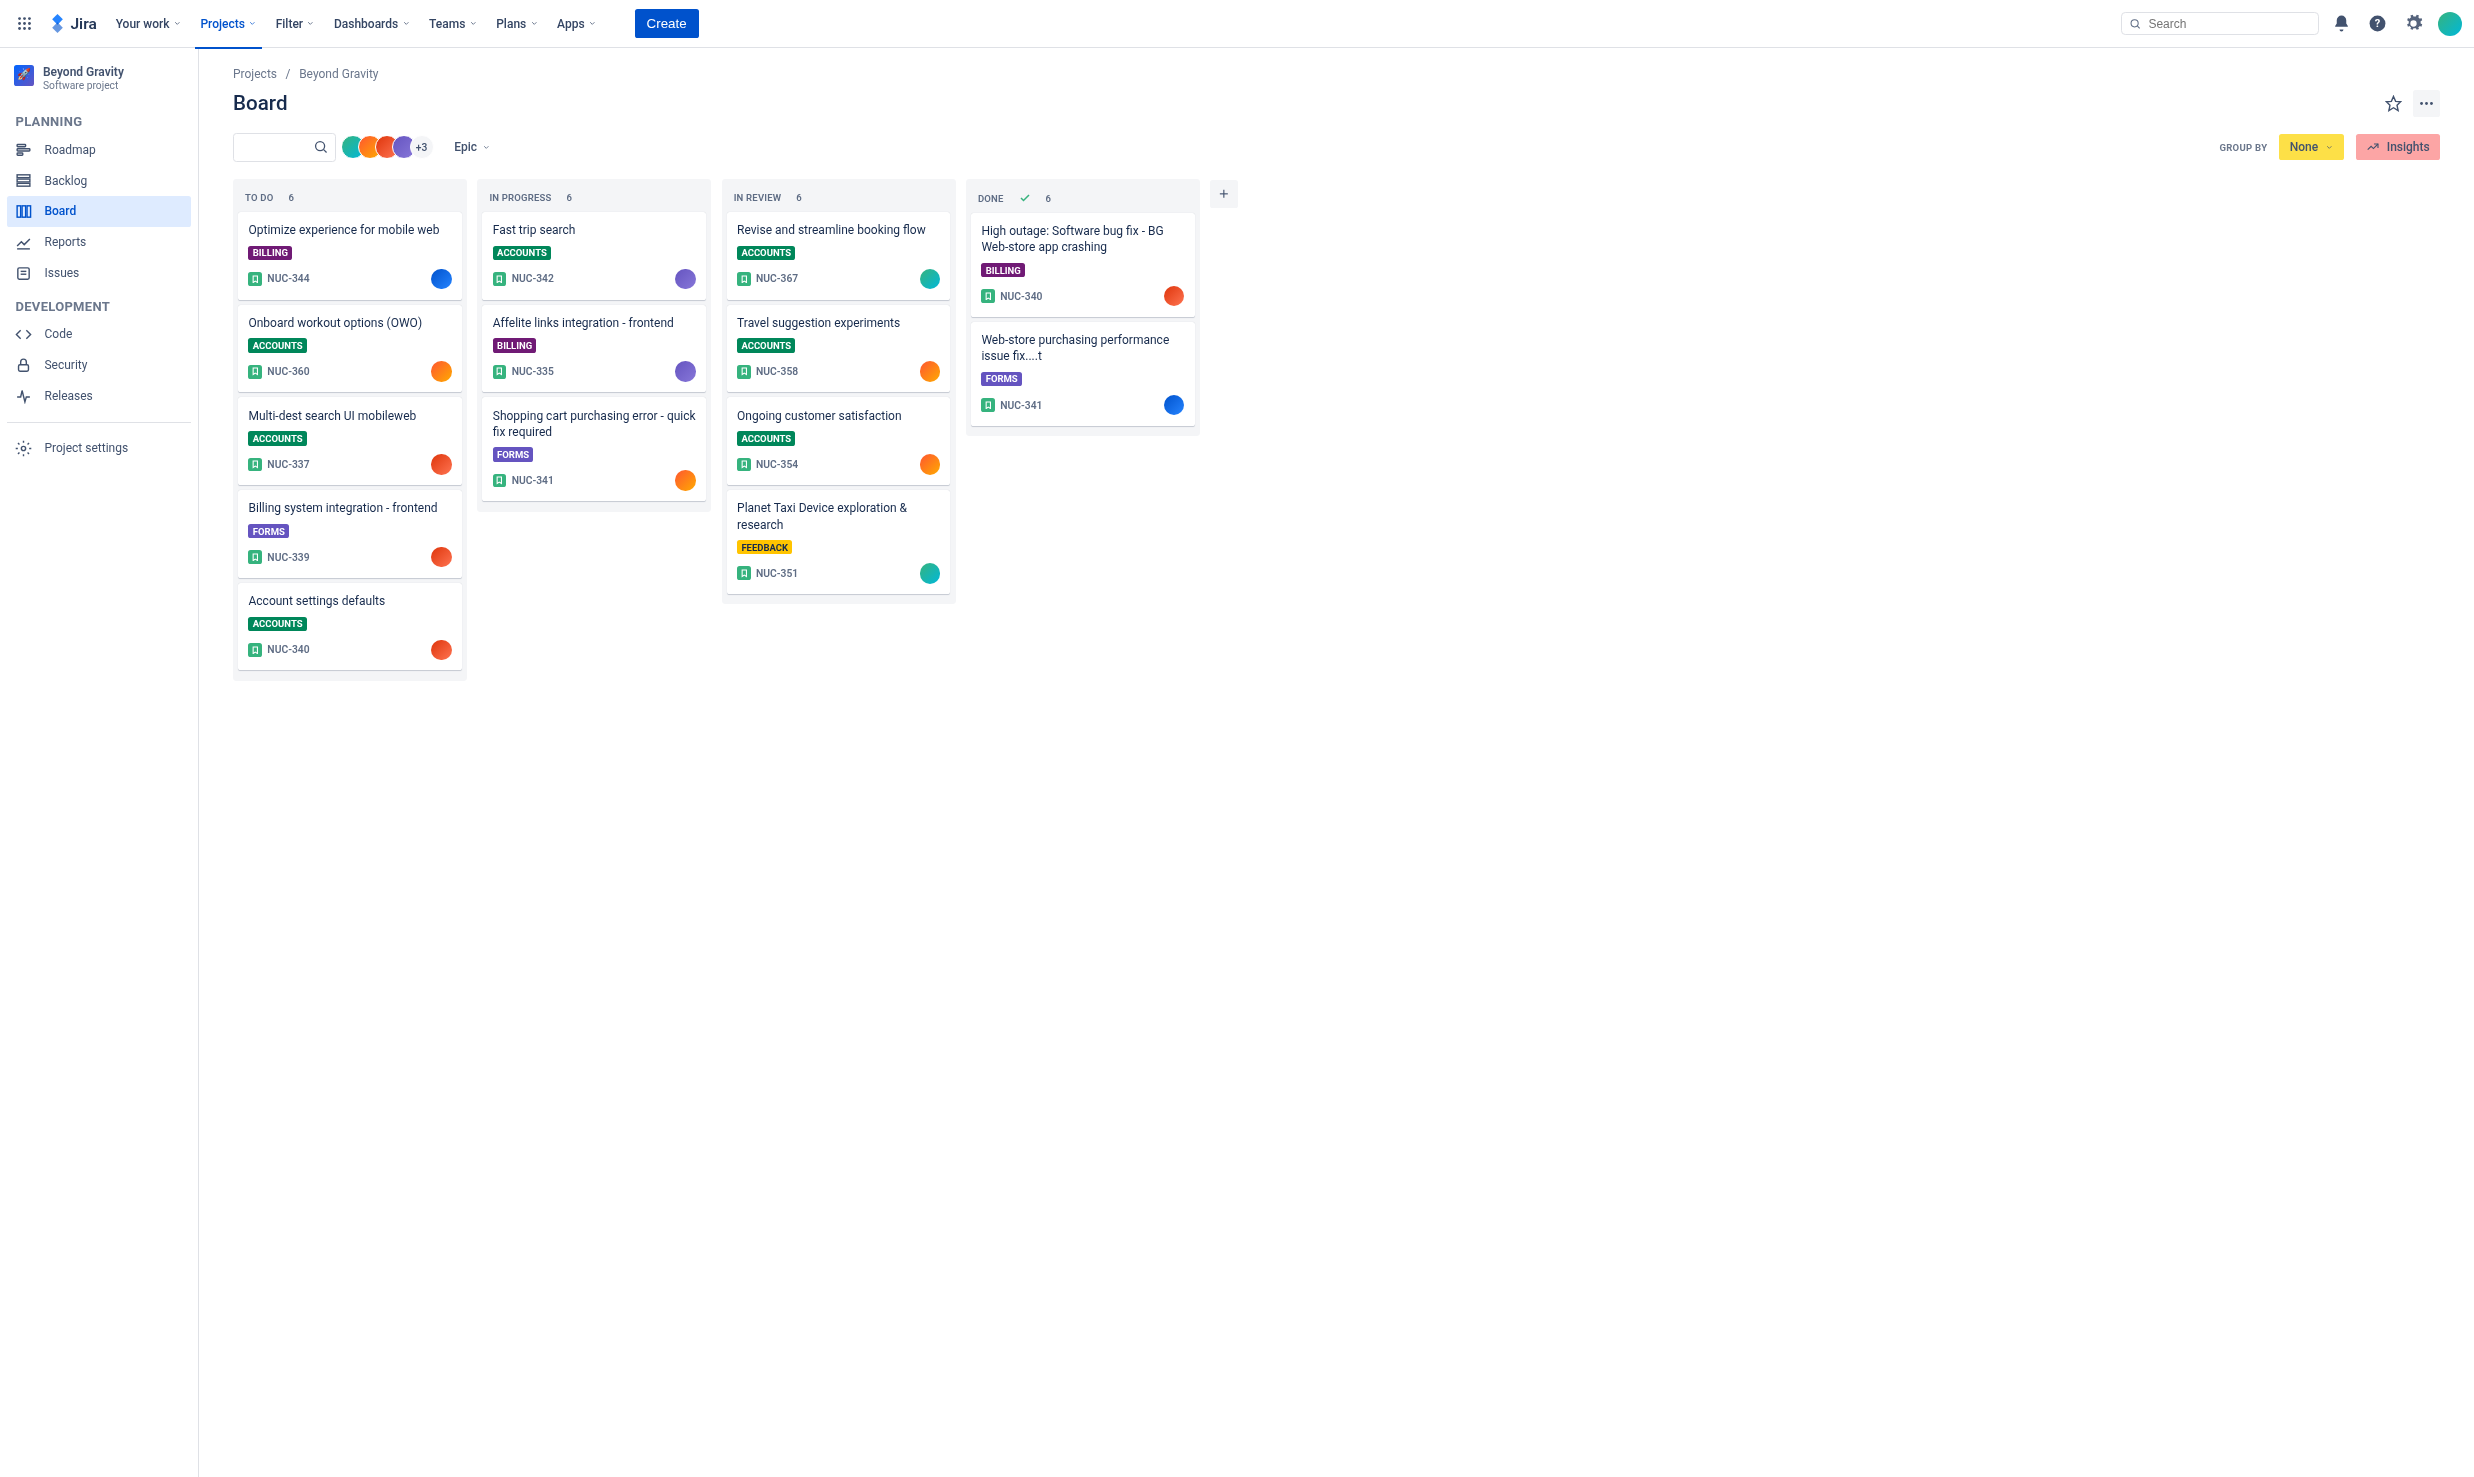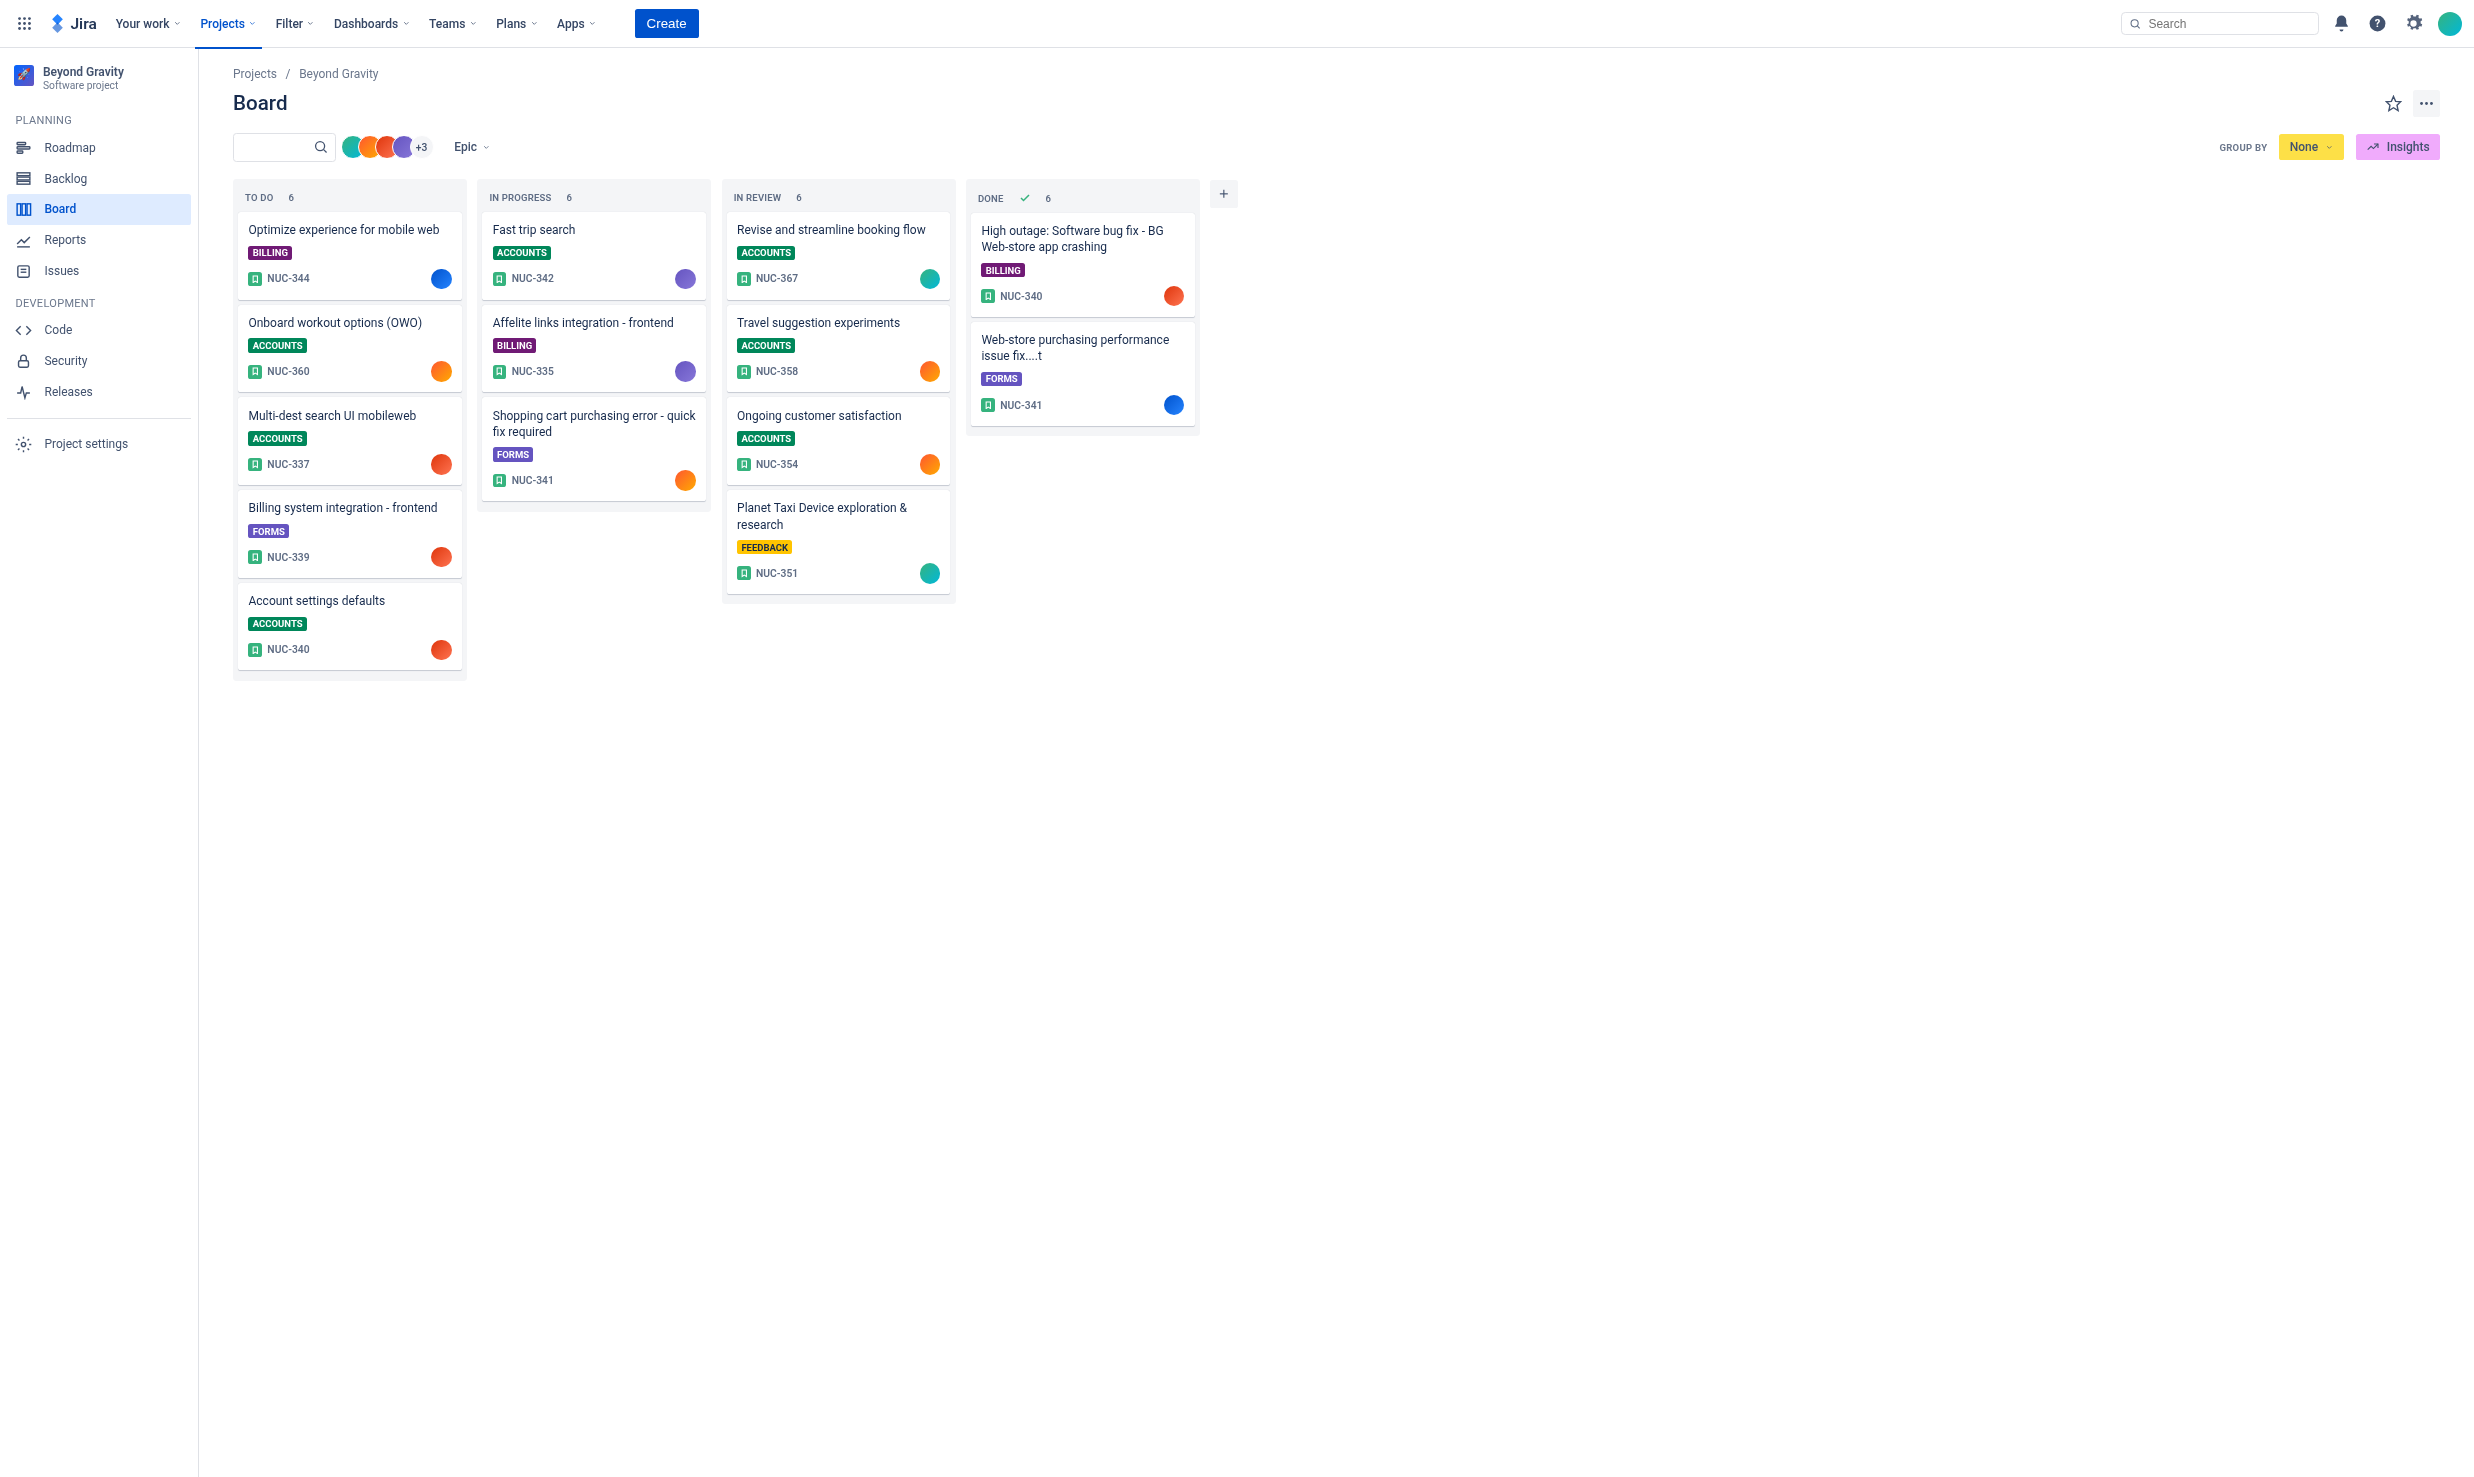--- a/index.html
+++ b/index.html
@@ -21,21 +21,21 @@
 .avatar { width: 20.6px; height: 20.6px; border-radius: 50%; background: linear-gradient(135deg,#FFAB00,#FF5630); display: inline-block; }
 .avatar.sm { width: 20.6px; height: 20.6px; }
 .avatar.md { width: 24px; height: 24px; }
 .layout { display: flex; height: calc(100vh - 48px); }
 .sidebar { width: 199px; border-right: 0.9px solid #DFE1E6; padding: 17px 6.9px; overflow-y: auto; }
 .project-header { display: flex; gap: 8.6px; padding: 0 6.9px 12px 6.9px; }
 .project-icon { width: 20.6px; height: 20.6px; border-radius: 2.6px; background: linear-gradient(135deg,#0065FF,#6554C0); flex-shrink: 0; position: relative; }
 .project-icon::after { content:"🚀"; position:absolute; font-size:11.2px; top:2.6px; left:3.4px; }
 .project-name { font-weight: 600; font-size: 12px; color: #42526E; }
 .project-type { font-size: 10.3px; color: #6B778C; }
-.side-section-label { font-size: 11px; font-weight: 400; color: #6B778C; letter-spacing: 0.3px; padding: 10.3px 8.6px 5.2px; }
+.side-section-label { font-size: 13px; font-weight: 700; color: #6B778C; letter-spacing: 0.3px; padding: 10.3px 8.6px 5.2px; }
 .side-item { display: flex; align-items: center; gap: 12px; padding: 6.9px 8.6px; border-radius: 2.6px; color: #42526E; cursor: pointer; font-size: 12px; }
 .side-item.active { background: #DEEBFF; color: #0052CC; font-weight: 500; }
 .side-item svg { color: inherit; }
 .side-divider { border-top: 0.9px solid #DFE1E6; margin: 10.3px 0; }
 .main { flex: 1; padding: 19px 34px; overflow: auto; position: relative; }
 .breadcrumb { color: #6B778C; font-size: 12px; display: flex; gap: 8.6px; align-items: center; margin-bottom: 8.6px; }
 .breadcrumb a { color: #6B778C; text-decoration: none; }
 .page-head { display: flex; align-items: center; }
 .page-title { font-size: 20.6px; font-weight: 500; color: #172B4D; }
 .head-right { margin-left: auto; display: flex; gap: 5.2px; align-items: center; }
@@ -43,21 +43,21 @@
 .head-icon-btn:hover, .head-icon-btn.bg { background:#F4F5F7; }
 .toolbar { display: flex; align-items: center; gap: 12px; margin-top: 15.5px; }
 .board-search { border: 1.7px solid #DFE1E6; border-radius: 3.4px; width: 103px; height: 29px; display:flex; align-items:center; justify-content:flex-end; padding:0 6.9px; color:#42526E; }
 .avatar-stack { display: flex; align-items: center; }
 .avatar-stack .avatar { margin-left: -6.9px; border: 1.7px solid #fff; }
 .avatar-more { width: 24px; height: 24px; border-radius: 50%; background: #F4F5F7; color:#42526E; font-size:10.3px; font-weight:500; display:flex; align-items:center; justify-content:center; margin-left:-6.9px; border:1.7px solid #fff; }
 .epic-btn { display:flex; align-items:center; gap:5.2px; padding:5.2px 8.6px; border-radius:2.6px; cursor:pointer; font-weight:500; color:#42526E; }
 .toolbar-spacer { flex:1; }
 .group-label { font-size: 9.5px; font-weight:700; color:#6B778C; letter-spacing:0.3px; }
 .drop-btn { background:#fde047; border-radius:2.6px; padding:6px 10.3px; display:flex; align-items:center; gap:6.9px; cursor:pointer; color:#42526E; font-weight:500; }
-.insights-btn { background:#f0abfc; border-radius:2.6px; padding:6px 10.3px; display:flex; align-items:center; gap:6.9px; cursor:pointer; color:#42526E; font-weight:500; }
+.insights-btn { background:#fca5a5; border-radius:2.6px; padding:6px 10.3px; display:flex; align-items:center; gap:6.9px; cursor:pointer; color:#42526E; font-weight:500; }
 .board { display: flex; gap: 10.3px; margin-top: 17px; align-items: flex-start; }
 .column { background: #F4F5F7; border-radius: 3.4px; width: 234px; flex-shrink: 0; padding: 5.2px; }
 .col-header { display:flex; align-items:center; gap:15px; padding:8.6px 6.9px; font-size:9.5px; font-weight:600; color:#5E6C84; letter-spacing:0.2px; }
 .col-count { }
 .check { color:#36B37E; }
 .card { background:#fff; border-radius:2.6px; box-shadow:0 0.9px 0.9px rgba(9,30,66,0.2); padding:10.3px; margin-bottom:5.2px; cursor:pointer; }
 .card-title { font-size:12px; color:#172B4D; margin-bottom:6.9px; line-height:1.35; }
 .tag { display:inline-block; font-size:9.5px; font-weight:700; padding:1.7px 4.3px; border-radius:2.6px; color:#fff; margin-bottom:8.6px; }
 .tag.BILLING { background:#701a75; }
 .tag.ACCOUNTS { background:#00875A; }

